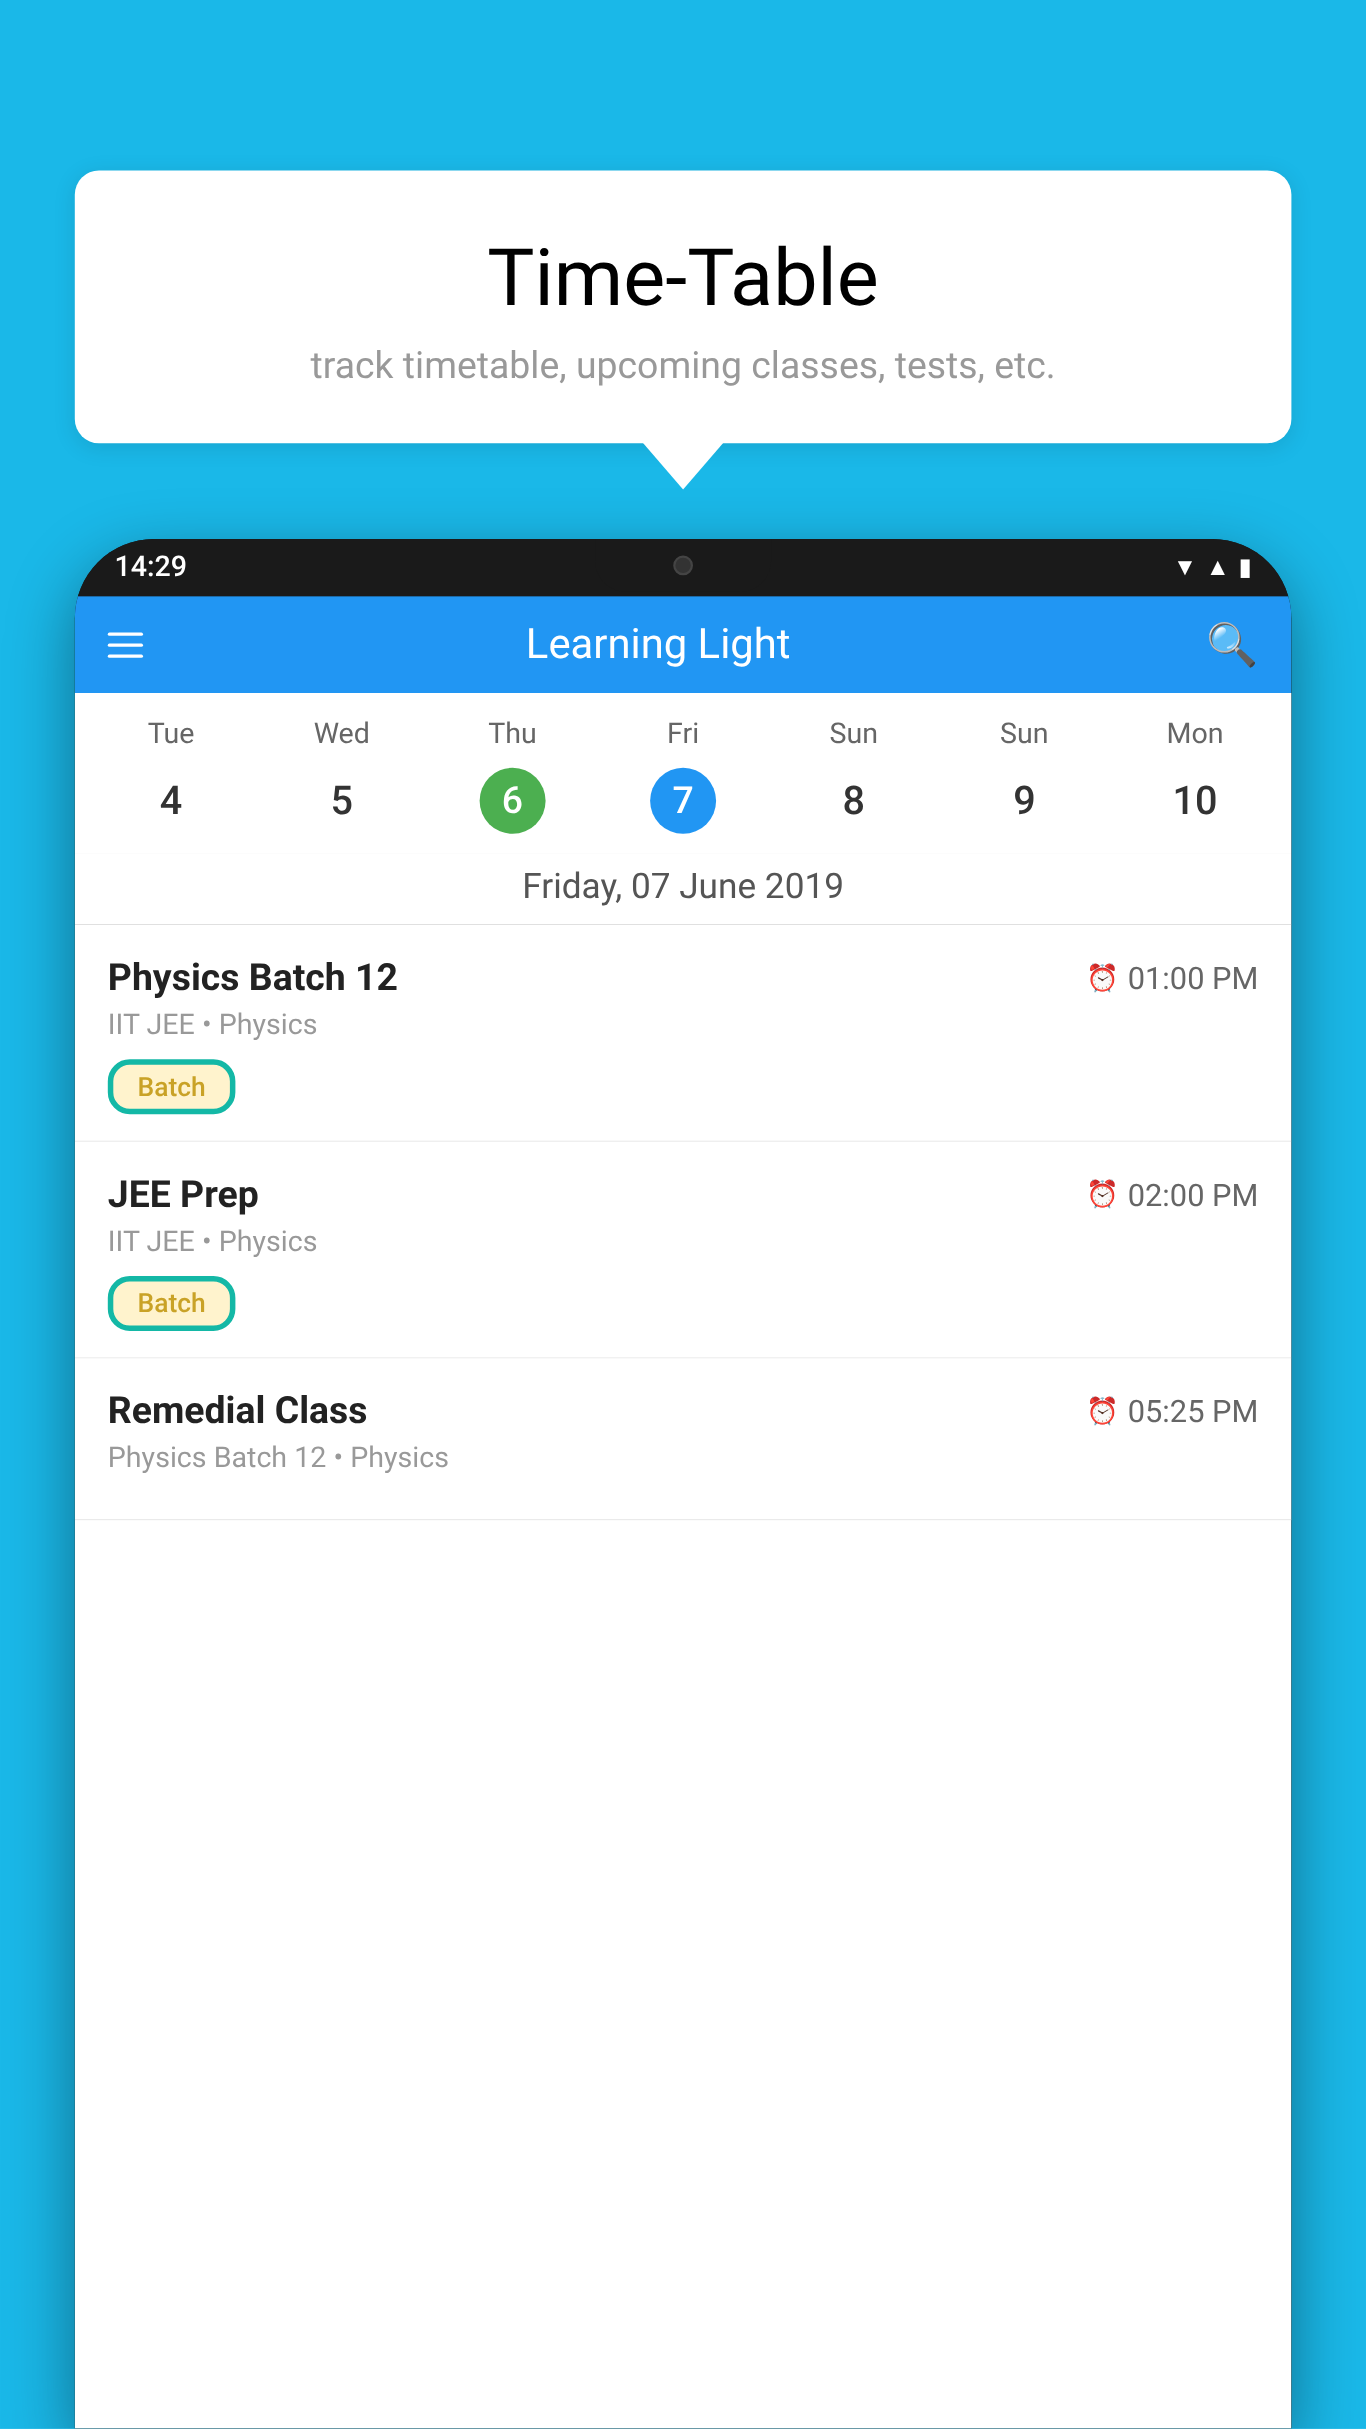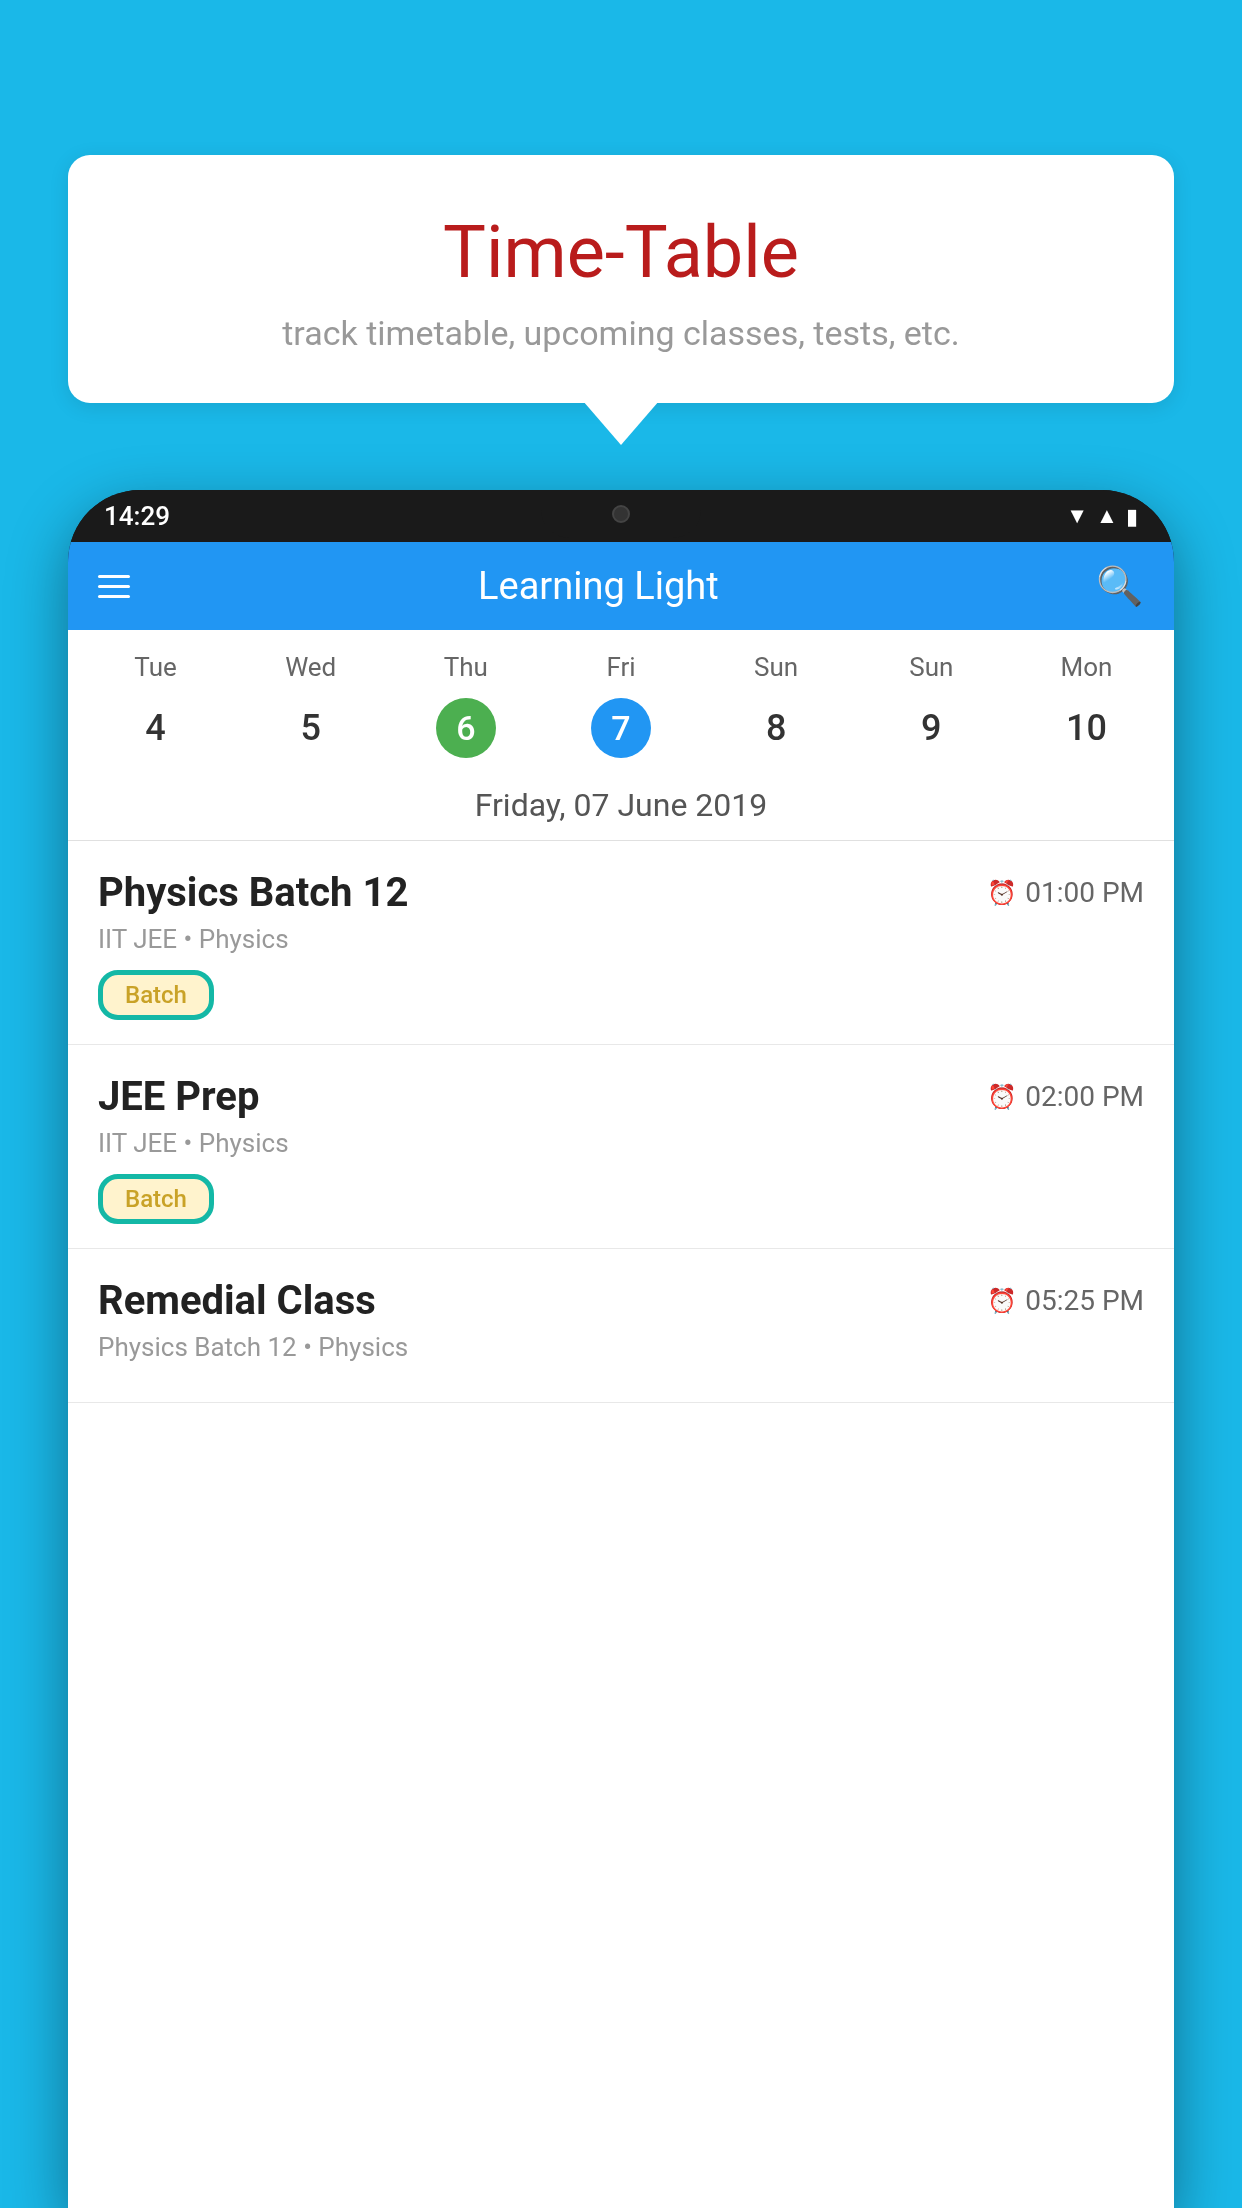--- a/index.html
+++ b/index.html
@@ -37,21 +37,21 @@
       left: 50%;
       transform: translateX(-50%);
       width: 0;
       height: 0;
       border-left: 38px solid transparent;
       border-right: 38px solid transparent;
       border-top: 44px solid white;
     }
 
     .bubble-title {
-      color: #b91c1c;
+      color: #000000;
       font-size: 72px;
       font-weight: 400;
       margin-bottom: 18px;
     }
 
     .bubble-subtitle {
       color: #999;
       font-size: 34px;
       font-weight: 400;
     }
@@ -262,21 +262,21 @@
     }
 
     .schedule-item-header {
       display: flex;
       justify-content: space-between;
       align-items: center;
       margin-bottom: 8px;
     }
 
     .schedule-title {
-      font-size: 40px;
+      font-size: 34px;
       font-weight: 700;
       color: #222;
     }
 
     .schedule-time {
       display: flex;
       align-items: center;
       gap: 8px;
       color: #666;
       font-size: 28px;

